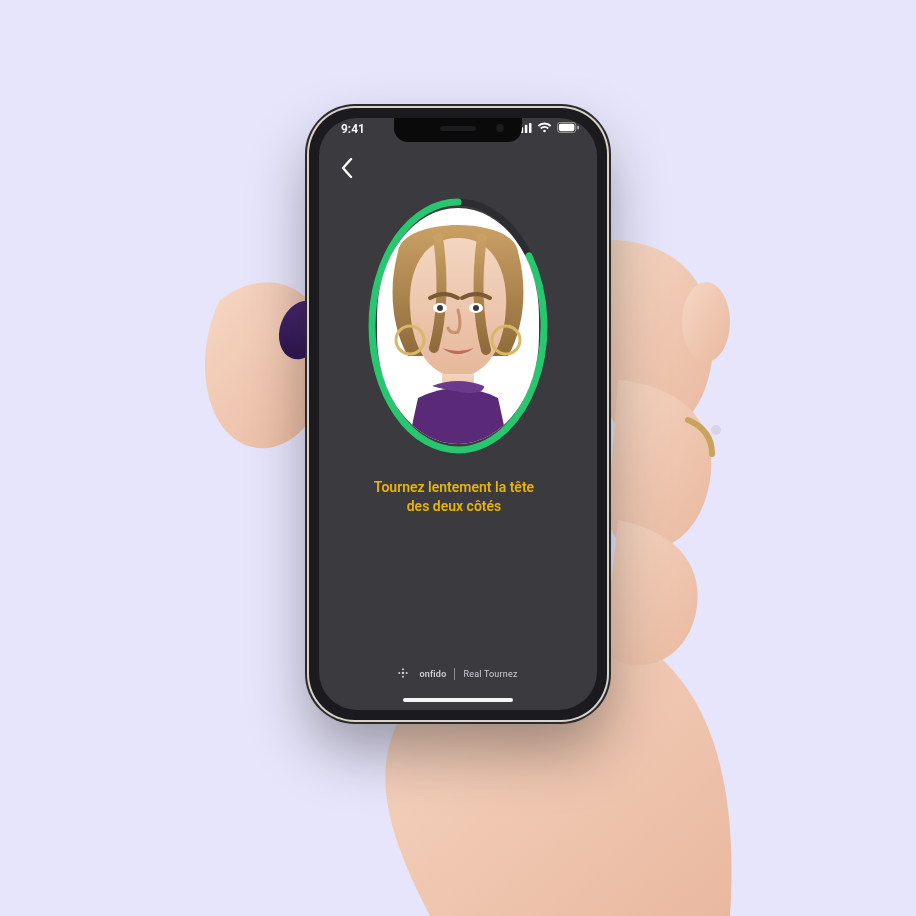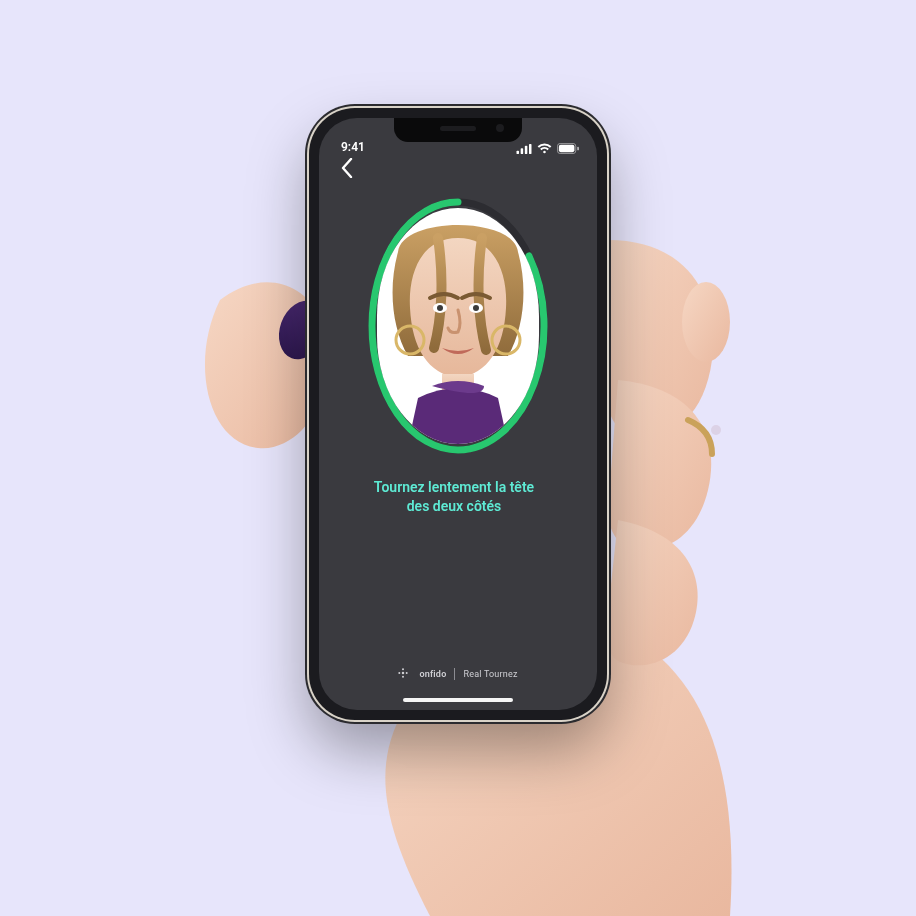--- a/index.html
+++ b/index.html
@@ -58,21 +58,21 @@
     .notch::after{
       content:"";
       position:absolute;
       top:6px; right:18px;
       width:8px; height:8px; border-radius:50%; background:#1c1c1f;
     }
 
     
     .status-bar{
       position:absolute; top:0; left:0; right:0; height:36px;
-      display:flex; align-items:flex-end; justify-content:space-between;
+      display:flex; align-items:flex-start; justify-content:space-between;
       padding: 4px 18px 0 22px;
       color:#fff; font-size:12px; font-weight:600;
       z-index:4;
     }
     .status-right{ display:flex; align-items:center; gap:5px; }
     .status-right svg{ display:block; }
 
     
     .nav{
       position:absolute; top:38px; left:14px;
@@ -98,21 +98,21 @@
       overflow:hidden;
       border-radius: 90px / 120px;
     }
     .face-svg{ width:100%; height:100%; display:block; }
 
     
     .instruction{
       position:absolute;
       top:360px; left:0; right:8px;
       text-align:center;
-      color:#5eead4;
+      color:#eab308;
       font-size:14px;
       font-weight:600;
       line-height:1.35;
       padding: 0 26px;
     }
 
     
     .footer{
       position:absolute;
       bottom:30px; left:0; right:0;

